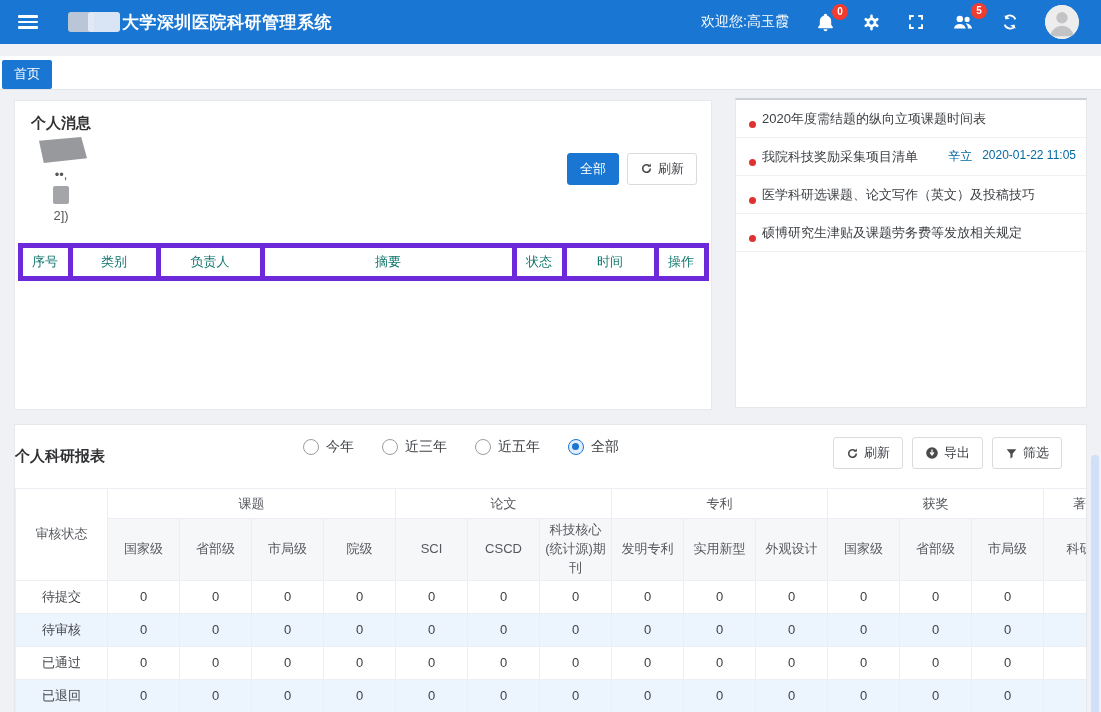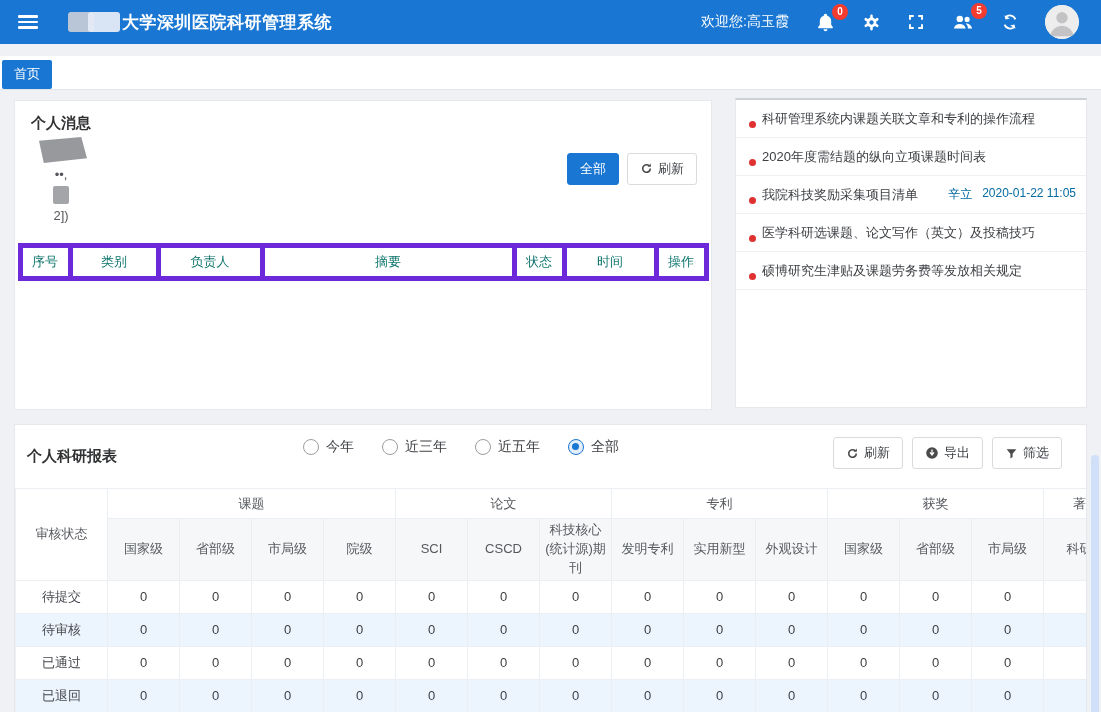--- a/index.html
+++ b/index.html
@@ -56,21 +56,21 @@
   .notice-item { position:relative; display:flex; align-items:center; height:38px;
                  padding:0 10px 0 26px; border-bottom:1px solid #eef0f2; font-size:13px;
                  color:#3c3f43; cursor:pointer; white-space:nowrap; overflow:hidden; }
   .notice-item .dot { position:absolute; left:13px; bottom:9px; width:7px; height:7px;
                       border-radius:50%; background:#e03131; }
   .notice-meta { margin-left:auto; display:flex; gap:10px; color:#0369a1; font-size:12px; }
 
   
   .panel-report { left:14px; top:424px; width:1073px; height:320px; overflow:hidden; }
   .report-head { position:relative; height:52px; }
-  .report-title { position:absolute; left:12px; top:22px; font-size:15px; font-weight:700; color:#303133; }
+  .report-title { position:absolute; left:0; top:22px; font-size:15px; font-weight:700; color:#303133; }
   .radio-group { position:absolute; left:288px; top:13px; display:flex; gap:28px; align-items:center; }
   .radio-opt { display:flex; align-items:center; gap:7px; font-size:14px; color:#3c3f43; cursor:pointer; }
   .rc { width:16px; height:16px; border-radius:50%; border:1.6px solid #9b9da1; background:#fff; position:relative; }
   .rc.checked { border-color:#1976d2; background:#e3eefc; }
   .rc.checked::after { content:""; position:absolute; left:3.2px; top:3.2px; width:7px; height:7px;
                        border-radius:50%; background:#1976d2; }
   .report-buttons { position:absolute; right:24px; top:12px; display:flex; gap:9px; }
   .report-table-wrap { margin-top:11px; }
   .report-table { border-collapse:collapse; table-layout:fixed; width:1100px; }
   .report-table th, .report-table td { border:1px solid #ebeef2; text-align:center; }
@@ -204,24 +204,20 @@
           <th>时间</th>
           <th>操作</th>
         </tr>
       </thead>
     <tbody></tbody>
   </table>
 </div>
 
 <div class="panel panel-notice">
   <div>
-      <div class="notice-item">
-        <span class="dot"></span>
-        <span class="notice-text">科研管理系统内课题关联文章和专利的操作流程</span>
-      </div>
       <div class="notice-item">
         <span class="dot"></span>
         <span class="notice-text">2020年度需结题的纵向立项课题时间表</span>
       </div>
       <div class="notice-item">
         <span class="dot"></span>
         <span class="notice-text">我院科技奖励采集项目清单</span>
         <span class="notice-meta">
           <span>辛立</span>
           <span>2020-01-22 11:05</span>

